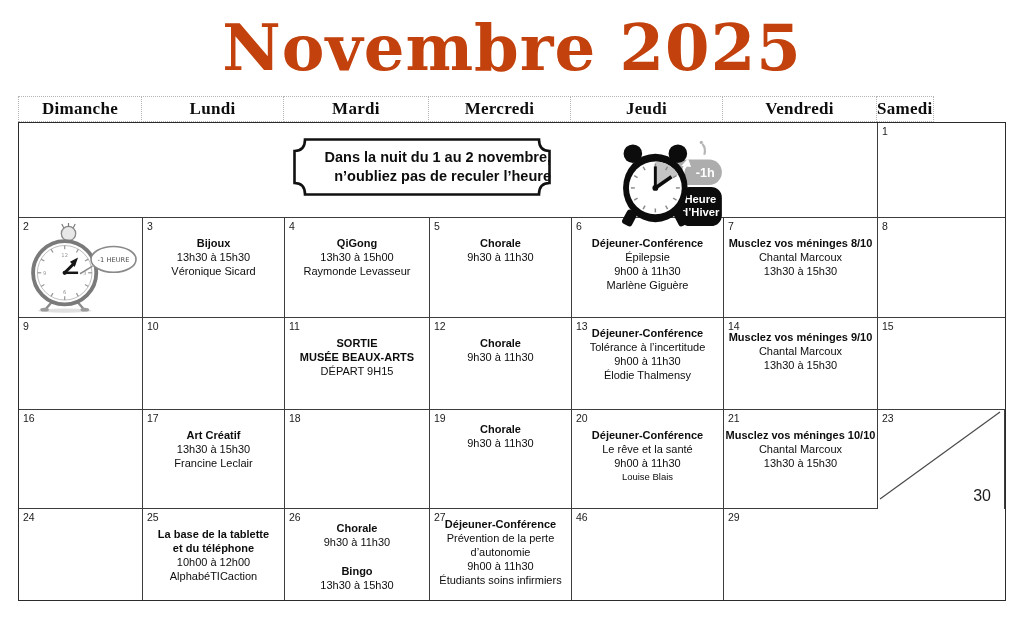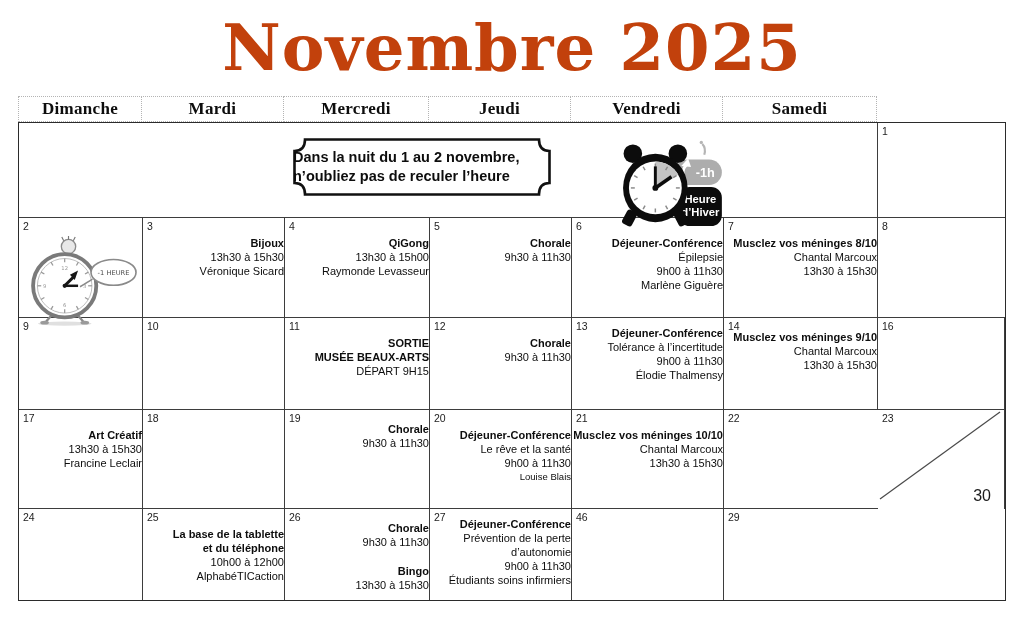--- a/index.html
+++ b/index.html
@@ -15,47 +15,48 @@
   .hd:first-child{margin-left:0;}
   .body{display:grid;grid-template-columns:124px 142px 145px 142px 152px 154px 1fr;
         grid-template-rows:95px 100px 92px 99px 91px;border:1.5px solid #2b2b2b;
         box-sizing:border-box;width:988px;background:#fff;}
   .cell{position:relative;border-right:1px solid #3d3d3d;border-bottom:1px solid #3d3d3d;}
   .c7{border-right:none;}
   .r5{border-bottom:none;}
   .merge{grid-column:1/7;position:relative;border-right:1px solid #3d3d3d;border-bottom:1px solid #3d3d3d;}
   .num{position:absolute;top:2px;left:4px;font-size:10.5px;color:#1c1c1c;}
   .num2{position:absolute;right:13px;bottom:4px;font-size:16px;color:#1c1c1c;}
-  .ev{margin-top:18px;text-align:right;font-size:11px;line-height:14px;}
+  .ev{margin-top:18px;text-align:center;font-size:11px;line-height:14px;}
   .ev span{display:block;}
   .t{font-weight:700;}
   .sm{font-size:9.5px;}
   .gap{margin-top:15px;}
   .mt8{margin-top:8px;}
   .mt12{margin-top:12px;}
   .note{position:absolute;left:274px;top:15px;width:258px;height:58px;}
   .note svg{position:absolute;left:0;top:0;}
   .notetext{position:absolute;left:0;top:0;width:258px;height:58px;display:flex;flex-direction:column;
-            align-items:flex-start;justify-content:center;font-weight:700;font-size:14.5px;line-height:19px;
+            align-items:flex-end;justify-content:center;font-weight:700;font-size:14.5px;line-height:19px;
             text-align:center;}
   .badge{position:absolute;left:601px;top:17px;}
-  .clock2{position:absolute;left:2px;top:18px;}
+  .clock2{position:absolute;left:2px;top:5px;}
   .diag{position:absolute;left:0;top:0;}
 </style>
 </head>
 <body>
 
 <div class="page">
 
   <div class="title">Novembre 2025</div>
 
   <div class="cal">
 
     <div class="hdr">
       <div class="hd">Dimanche</div>
+      <div class="hd">Lundi</div>
       <div class="hd">Mardi</div>
       <div class="hd">Mercredi</div>
       <div class="hd">Jeudi</div>
       <div class="hd">Vendredi</div>
       <div class="hd">Samedi</div>
     </div>
 
     <div class="body">
 
       <div class="merge">
@@ -229,20 +230,23 @@
         </div>
       </div>
       <div class="cell">
         <span class="num">14</span>
         <div class="ev mt12">
           <span class="t">Musclez vos méninges 9/10</span>
           <span>Chantal Marcoux</span>
           <span>13h30 à 15h30</span>
         </div>
       </div>
+      <div class="cell c7">
+        <span class="num">15</span>
+      </div>
 
       <div class="cell">
         <span class="num">16</span>
       </div>
       <div class="cell">
         <span class="num">17</span>
         <div class="ev">
           <span class="t">Art Créatif</span>
           <span>13h30 à 15h30</span>
           <span>Francine Leclair</span>
@@ -267,23 +271,20 @@
           <span class="sm">Louise Blais</span>
         </div>
       </div>
       <div class="cell">
         <span class="num">21</span>
         <div class="ev">
           <span class="t">Musclez vos méninges 10/10</span>
           <span>Chantal Marcoux</span>
           <span>13h30 à 15h30</span>
         </div>
-      </div>
-      <div class="cell c7">
-        <span class="num">22</span>
       </div>
 
       <div class="cell r5">
         <svg class="diag" width="124" height="91" viewBox="0 0 124 91">
           <line x1="2" y1="89" x2="122" y2="2" stroke="#4a4a4a" stroke-width="1.2"></line>
         </svg>
         <span class="num">23</span>
         <span class="num2">30</span>
       </div>
       <div class="cell r5">

